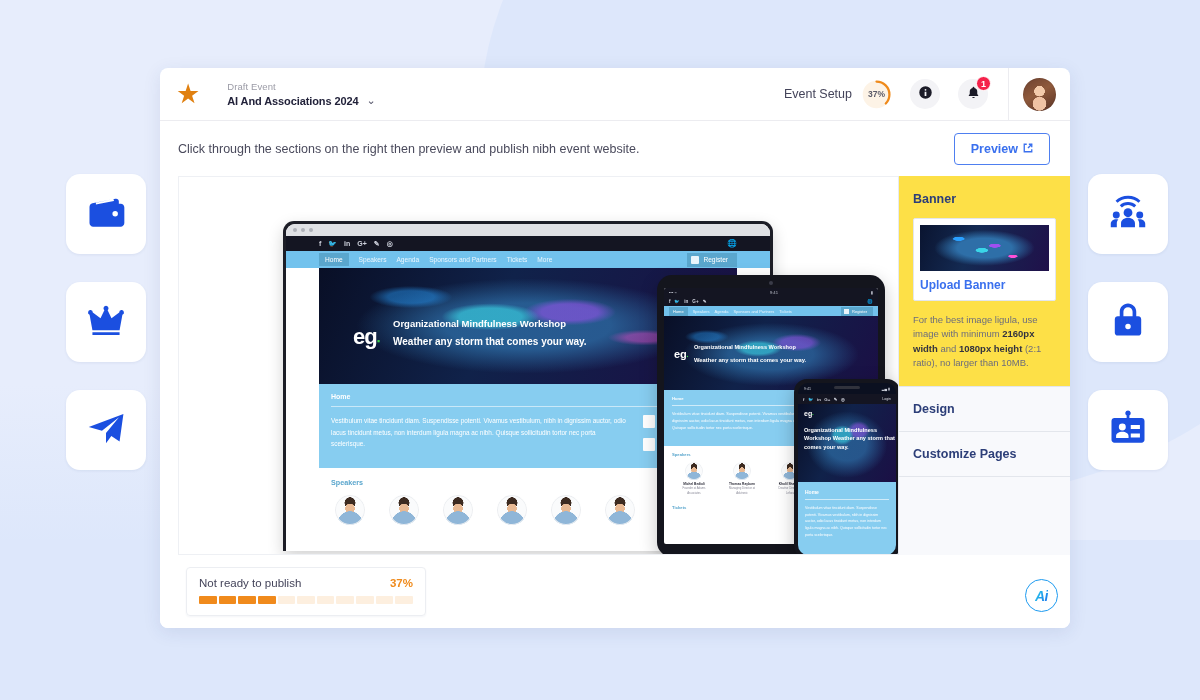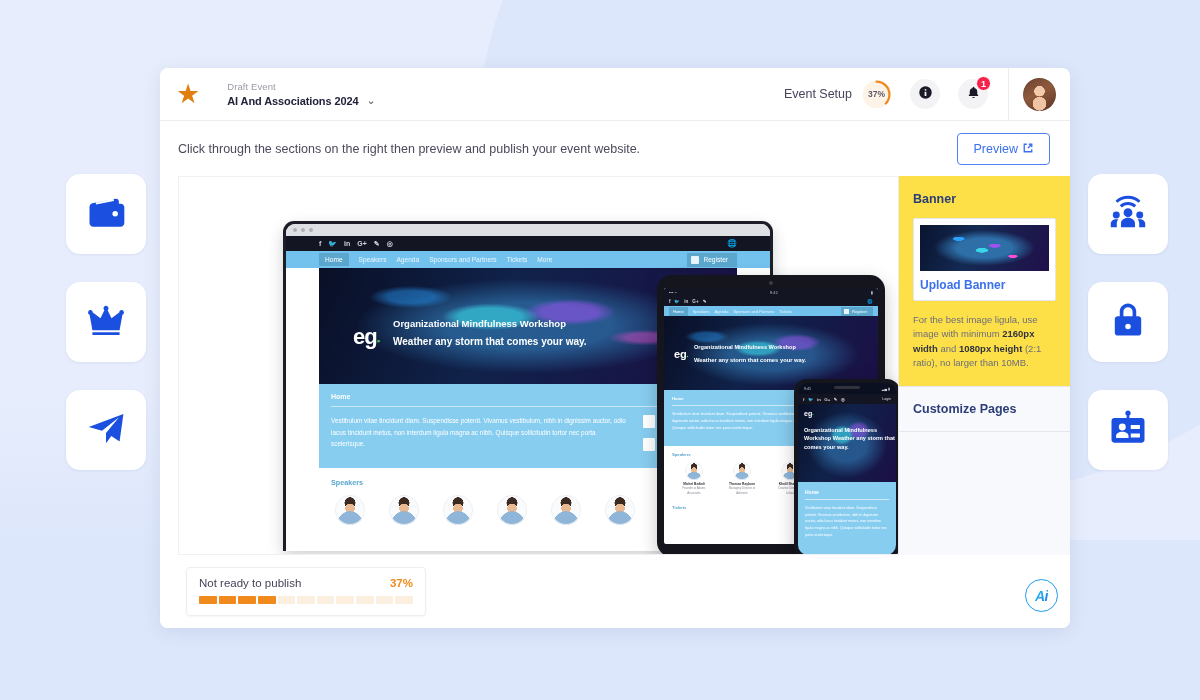--- a/index.html
+++ b/index.html
@@ -119,21 +119,21 @@
     display: flex; align-items: center;
     padding: 0 20px 0 18px;
     background: #fff;
   }
   .instr-txt { font-size: 12.5px; color: #4a4a5c; flex: 1; }
   .preview-btn {
     border: 1px solid #4e7ff0; color: #3a70ee;
     background: #fff; border-radius: 4px;
     font-size: 12.5px; font-family: inherit;
     padding: 8px 16px; cursor: pointer;
-    display: flex; align-items: center; gap: 5px;
+    display: flex; align-items: center; gap: 5px; font-weight: bold;
   }
   .preview-btn svg { width: 10px; height: 10px; fill: none; stroke: #3a70ee; stroke-width: 1.6; }
 
   
   .body { flex: 1; display: flex; min-height: 0; }
   .canvas {
     flex: 1; background: #fff; position: relative; overflow: hidden;
     border: 1px solid #eef0f4; border-right: none;
     margin-left: 18px;
   }
@@ -456,21 +456,21 @@
       </span>
       <span class="badge">1</span>
     </div>
 
     <div class="avatar-wrap">
       <div class="avatar"></div>
     </div>
   </div>
 
   <div class="instr">
-    <span class="instr-txt">Click through the sections on the right then preview and publish your event website.</span>
+    <span class="instr-txt">Click through the sections on the right then preview and publish nibh event website.</span>
     <button class="preview-btn">
       <span>Preview</span>
       <span>
         <svg viewBox="0 0 12 12">
             <path d="M4.5 1.5H1.5v9h9v-3"></path>
             <path d="M7 1.5h3.5V5"></path>
             <path d="M10.5 1.5 6 6"></path>
           </svg>
       </span>
     </button>
@@ -655,20 +655,21 @@
       <div class="side-sec">
         <div class="side-h">Banner</div>
         <div class="banner-card">
           <div class="banner-thumb"></div>
           <span class="upload-link">Upload Banner</span>
         </div>
         <div class="hint">
           <span>For the best image ligula, use image with minimum </span><b>2160px width</b><span> and </span><b>1080px height</b><span> (2:1 ratio), no larger than 10MB.</span>
         </div>
       </div>
+      <div class="side-row">Design</div>
       <div class="side-row">Customize Pages</div>
       <div class="side-fill"></div>
     </div>
 
   </div>
 
   <div class="footer">
     <div class="pub-card">
       <div class="pub-top">
         <span class="pub-lbl">Not ready to publish</span>

